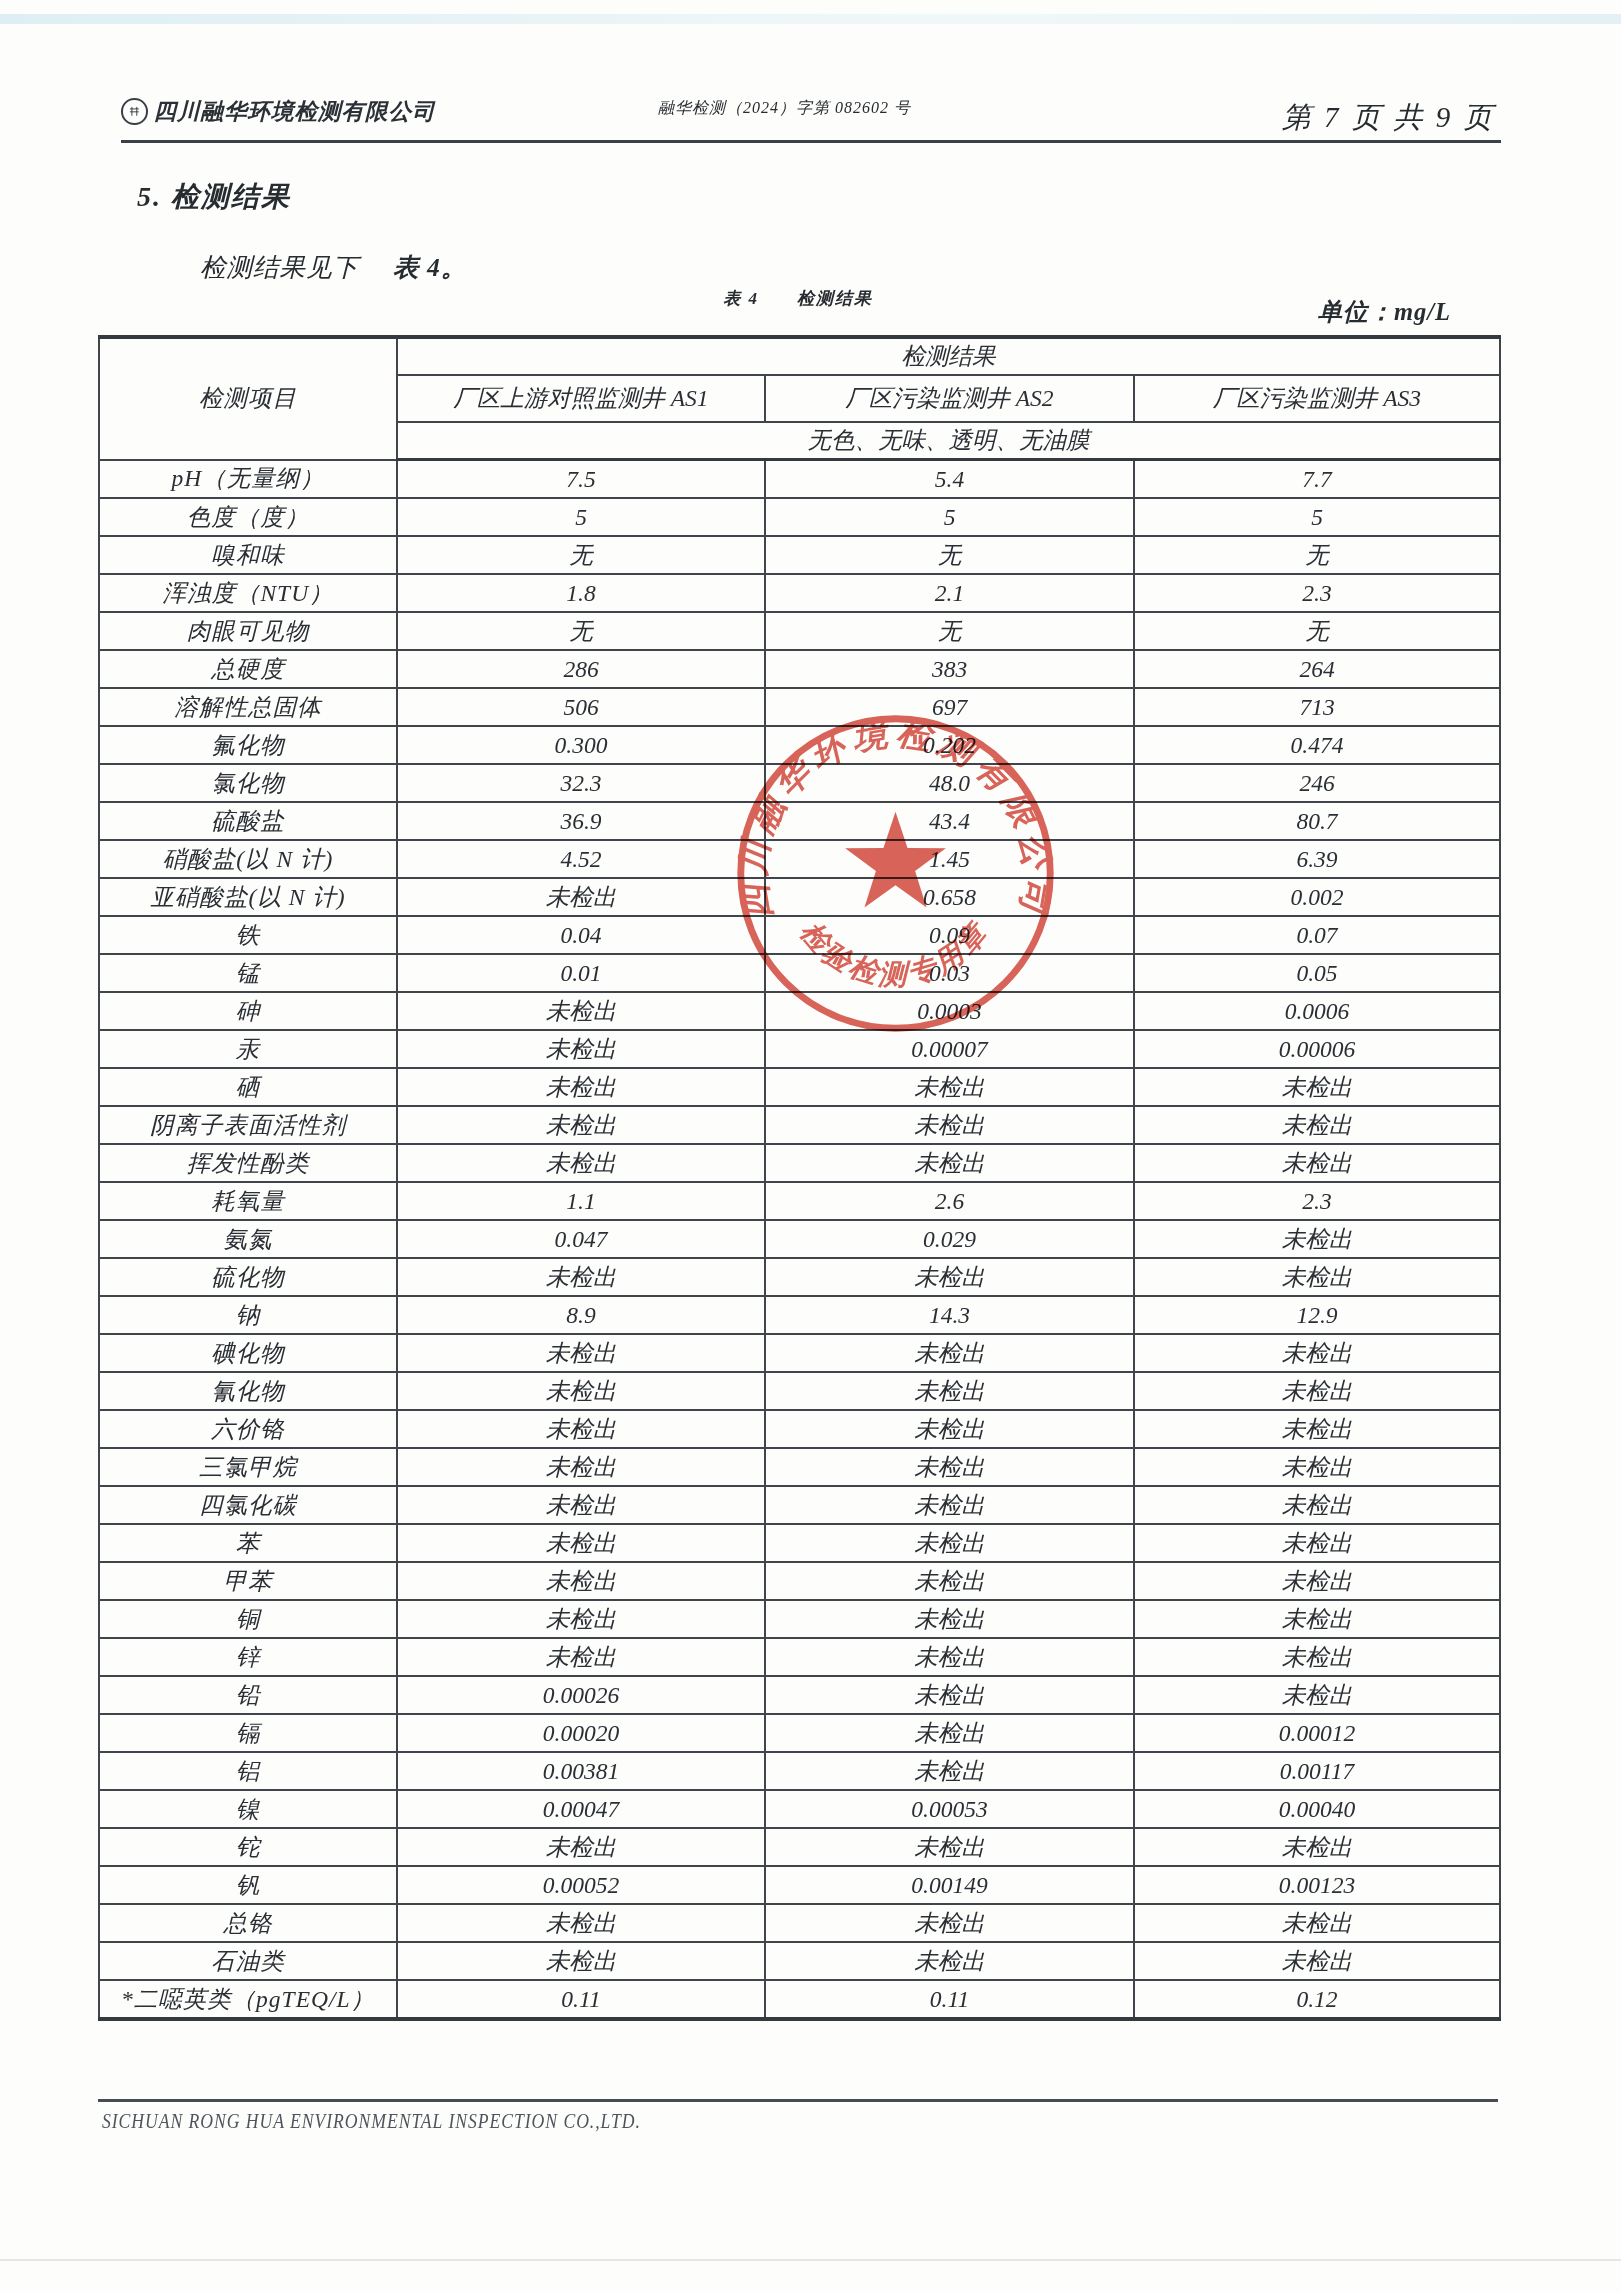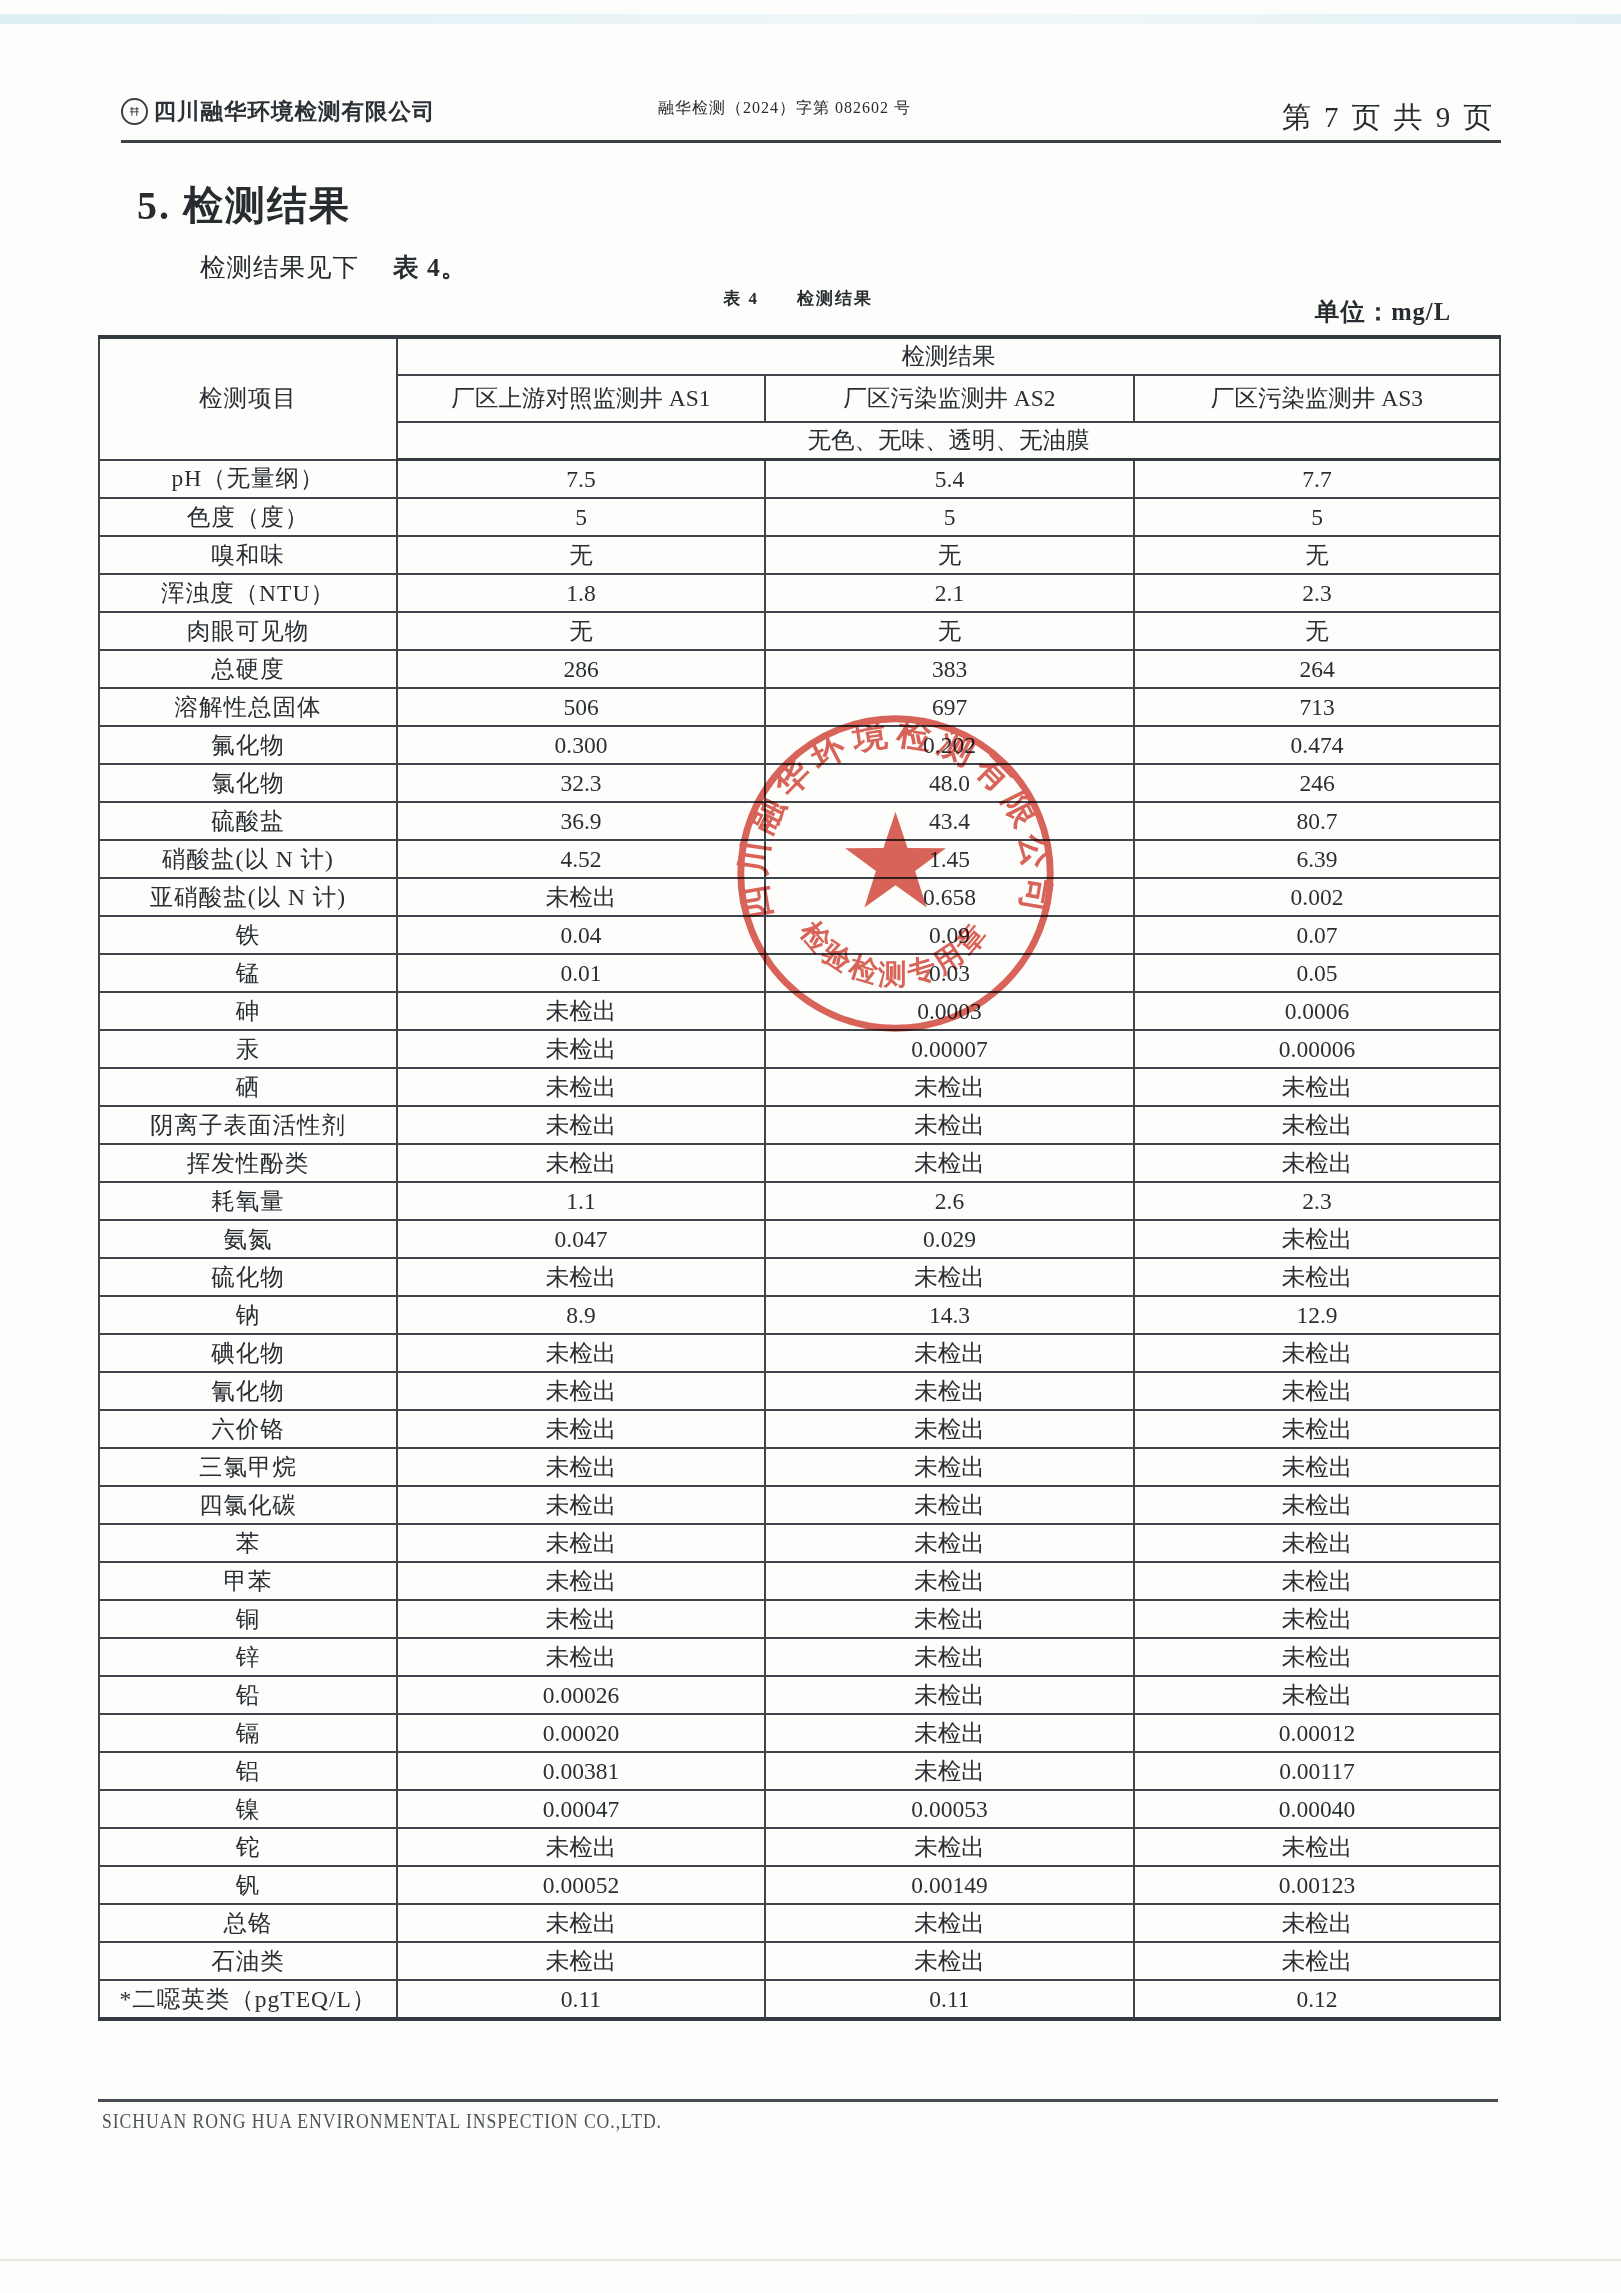--- a/index.html
+++ b/index.html
@@ -1,32 +1,32 @@
 <!DOCTYPE html>
 <html><head>
 <meta charset="utf-8">
 <style>
   html,body{margin:0;padding:0;background:#ffffff;}
   .page{position:relative;width:1621px;height:2294px;background:#fdfdfb;overflow:hidden;
-        font-family:"Liberation Serif","DejaVu Serif",serif;color:#272c31;}
+        font-family:"Liberation Serif","DejaVu Serif",serif;color:#272c31;font-style:italic;}
   .scan-band{position:absolute;top:13.7px;left:0;width:100%;height:10.8px;
         background:linear-gradient(90deg,rgba(150,205,228,.30),rgba(180,220,238,.16) 60%,rgba(150,205,228,.26));}
   .scan-line-bottom{position:absolute;top:2259px;left:0;width:100%;height:2px;background:#e6e6e2;}
 
   
   .header{position:absolute;top:94px;left:121px;width:1380px;height:41px;}
   .company{position:absolute;left:0;top:2px;font-size:22.5px;font-weight:600;letter-spacing:1px;
            display:flex;align-items:center;gap:5.9px;color:#2b3036;}
   .logo{width:26.5px;height:26.5px;border:2px solid #394047;border-radius:50%;box-sizing:border-box;
         display:inline-flex;align-items:center;justify-content:center;font-size:10.8px;color:#394047;}
   .docno{position:absolute;left:537px;top:3.9px;font-size:16px;letter-spacing:1px;}
   .pageinfo{position:absolute;right:5.9px;top:3.9px;font-size:29px;letter-spacing:2.9px;margin-left:24px;}
   .header-rule{position:absolute;top:140px;left:121px;width:1380px;height:2.9px;background:#3c4147;}
 
-  .section-title{position:absolute;top:178px;left:137px;font-size:40px;font-weight:700;letter-spacing:2px;}
+  .section-title{position:absolute;top:178px;left:137px;font-size:28px;font-weight:700;letter-spacing:2px;}
   .intro{position:absolute;top:250px;left:200px;font-size:25.5px;letter-spacing:1px;}
   .intro b{font-weight:700;margin-left:34px;}
 
   .caption-row{position:absolute;top:287px;left:98px;width:1400px;height:33px;}
   .tbl-caption{position:absolute;left:0;width:100%;text-align:center;font-size:17px;font-weight:700;letter-spacing:2px;}
   .unit{position:absolute;right:47px;top:0;font-size:24.5px;font-weight:700;letter-spacing:1px;margin-top:8px;}
 
   
   .rtable{position:absolute;top:335px;left:98px;width:1400px;border-collapse:collapse;table-layout:fixed;
           font-size:23.5px;color:#2a2f35;}

